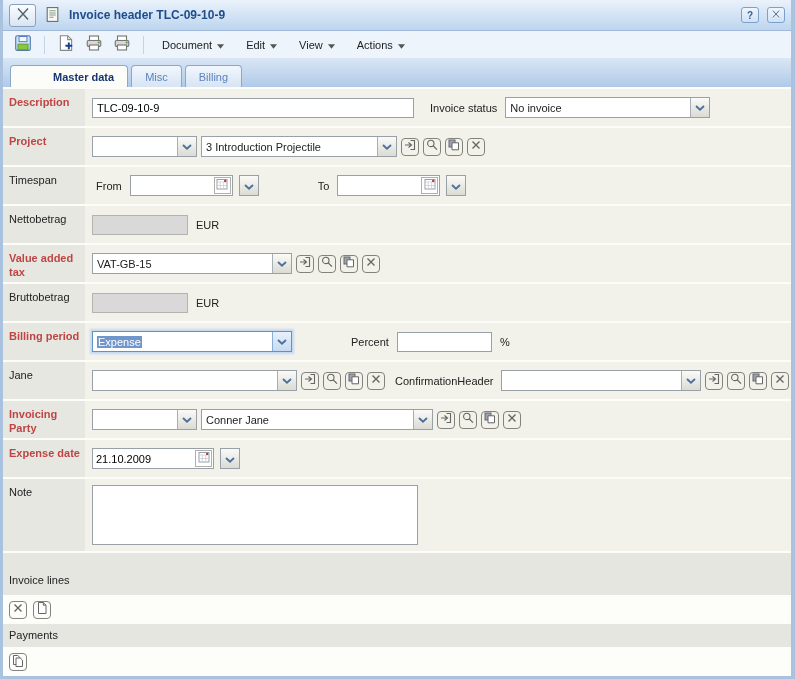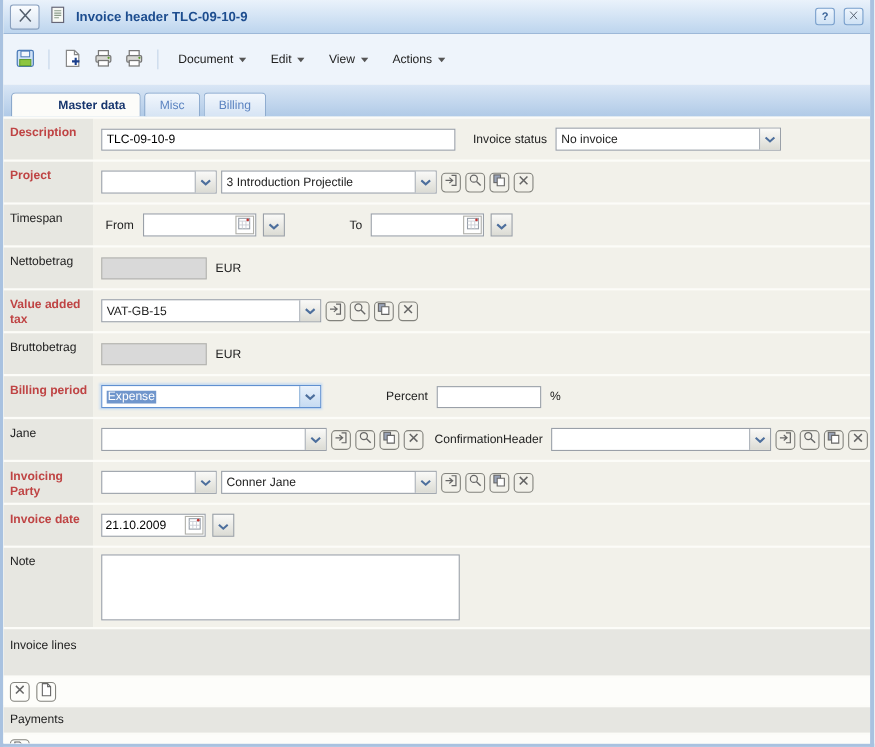--- a/index.html
+++ b/index.html
@@ -11,21 +11,21 @@
   .titlebar{height:30px;flex:none;background:linear-gradient(#eaf2fb,#bdd5ee);
             border-bottom:1px solid #9db8d8;display:flex;align-items:center;padding:0 6px;gap:8px;}
   .tb-close{width:27px;height:23px;border:1px solid #8aa0be;border-radius:3px;
             background:linear-gradient(#fbfdff,#d8e4f2);display:flex;align-items:center;justify-content:center;padding:0;}
   .title{font-weight:bold;color:#1d4d8f;font-size:12px;}
   .tb-spacer{flex:1;}
   .mini{width:18px;height:16px;border:1px solid #7aa0cc;border-radius:3px;
         background:linear-gradient(#eef5fd,#cfe2f5);color:#345f96;font-weight:bold;font-size:10px;
         display:flex;align-items:center;justify-content:center;padding:0;font-family:"Liberation Sans",sans-serif;}
   
-  .toolbar{height:46px;flex:none;background:#eef4fb;display:flex;align-items:center;padding:0 8px;gap:4px;}
+  .toolbar{height:27px;flex:none;background:#eef4fb;display:flex;align-items:center;padding:0 8px;gap:4px;}
   .tbtn{width:24px;height:24px;border:none;background:transparent;display:flex;align-items:center;justify-content:center;padding:0;}
   .vsep{width:1px;height:18px;background:#c3d4e8;margin:0 5px;}
   .menu{display:flex;align-items:center;gap:5px;padding:3px 9px;color:#222;background:transparent;border:none;
         font-family:"Liberation Sans",sans-serif;font-size:11px;}
   
   .tabband{height:29px;flex:none;background:linear-gradient(#d9e6f5,#b0cae7);display:flex;align-items:flex-end;padding:0 0 0 7px;}
   .tab{padding:5px 13px 4px;margin-right:3px;border:1px solid #8aa8cc;border-bottom:none;border-radius:4px 4px 0 0;
        background:linear-gradient(#f2f7fd,#d6e4f4);color:#5b83c0;font-size:11px;font-family:"Liberation Sans",sans-serif;}
   .tab.active{background:#fcfcf9;color:#17366e;font-weight:bold;padding-left:42px;}
   
@@ -49,21 +49,21 @@
           display:flex;align-items:center;justify-content:center;padding:0;}
   .datewrap{height:21px;border:1px solid #9aa0a8;background:#fff;display:flex;align-items:center;box-sizing:border-box;flex:none;}
   .datewrap input{border:none;min-width:0;flex:1;padding:0 3px;font:11px "Liberation Sans",sans-serif;background:transparent;outline:none;}
   .calbtn{width:17px;height:17px;flex:none;margin-right:1px;border:1px solid #b0b0aa;background:#fff;
           display:flex;align-items:center;justify-content:center;padding:0;}
   .arrbtn{width:20px;height:21px;flex:none;border:1px solid #9aa0a8;margin-left:2px;
           background:linear-gradient(#fafaf8,#dbdbd4);display:flex;align-items:center;justify-content:center;padding:0;}
   textarea.note{width:320px;height:54px;border:1px solid #9aa0a8;background:#fff;resize:none;
                 font:11px "Liberation Sans",sans-serif;margin:6px 0;}
   .secrow{display:flex;margin-bottom:2px;min-height:42px;background:#e6e6e1;flex:none;}
-  .secrow .seclbl{width:82px;padding:8px 4px 0 6px;box-sizing:border-box;color:#222;line-height:1.3;}
+  .secrow .seclbl{width:82px;padding:20px 4px 0 6px;box-sizing:border-box;color:#222;line-height:1.3;}
   .secrow.short{min-height:23px;}
   .iconrow{display:flex;align-items:center;gap:6px;padding-left:6px;min-height:25px;background:#fdfdfa;margin-bottom:2px;flex:none;}
   .iconrow.last{flex:1;align-items:flex-start;padding-top:4px;}
 </style>
 </head>
 <body>
 
 <svg width="0" height="0" style="position:absolute">
   <symbol id="i-floppy" viewBox="0 0 16 16">
     <rect x="1.5" y="1.5" width="13" height="13" rx="1.5" fill="#cfe2f6" stroke="#4a7ab8"></rect>
@@ -428,21 +428,21 @@
       <div class="lbl req">Invoicing Party</div>
       <div class="fld">
         <div class="dd" style="width:105px">
           <span class="dd-val"></span>
           <button class="dd-btn">
               <svg width="10" height="6">
                 <use href="#i-chev"></use>
               </svg>
             </button>
         </div>
-        <div class="dd" style="width:196px">
+        <div class="dd" style="width:232px">
           <span class="dd-val">Conner Jane</span>
           <button class="dd-btn">
               <svg width="10" height="6">
                 <use href="#i-chev"></use>
               </svg>
             </button>
         </div>
         <button class="icobtn">
             <span><svg width="14" height="14">
                 <use href="#i-goto"></use>
@@ -460,23 +460,23 @@
           </button>
         <button class="icobtn">
             <span><svg width="14" height="14">
                 <use href="#i-xx"></use>
               </svg></span>
           </button>
       </div>
     </div>
 
     <div class="row">
-      <div class="lbl req">Invoice date</div>
-      <div class="fld">
-        <div class="datewrap" style="width:95px">
+      <div class="lbl req">Expense date</div>
+      <div class="fld">
+        <div class="datewrap" style="width:122px">
           <input value="21.10.2009" style="">
           <button class="calbtn">
               <span><svg width="12" height="12">
                   <use href="#i-cal"></use>
                 </svg></span>
             </button>
         </div>
         <button class="arrbtn">
             <span><svg width="10" height="6">
                 <use href="#i-chev"></use>

